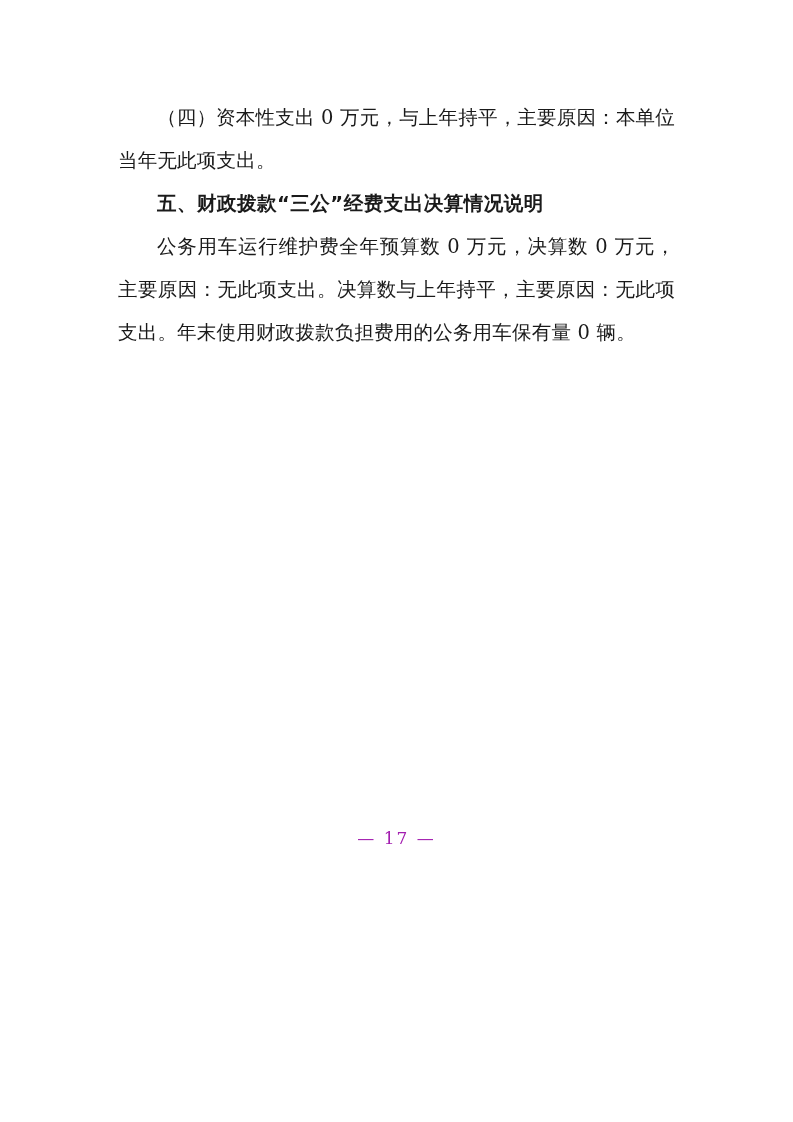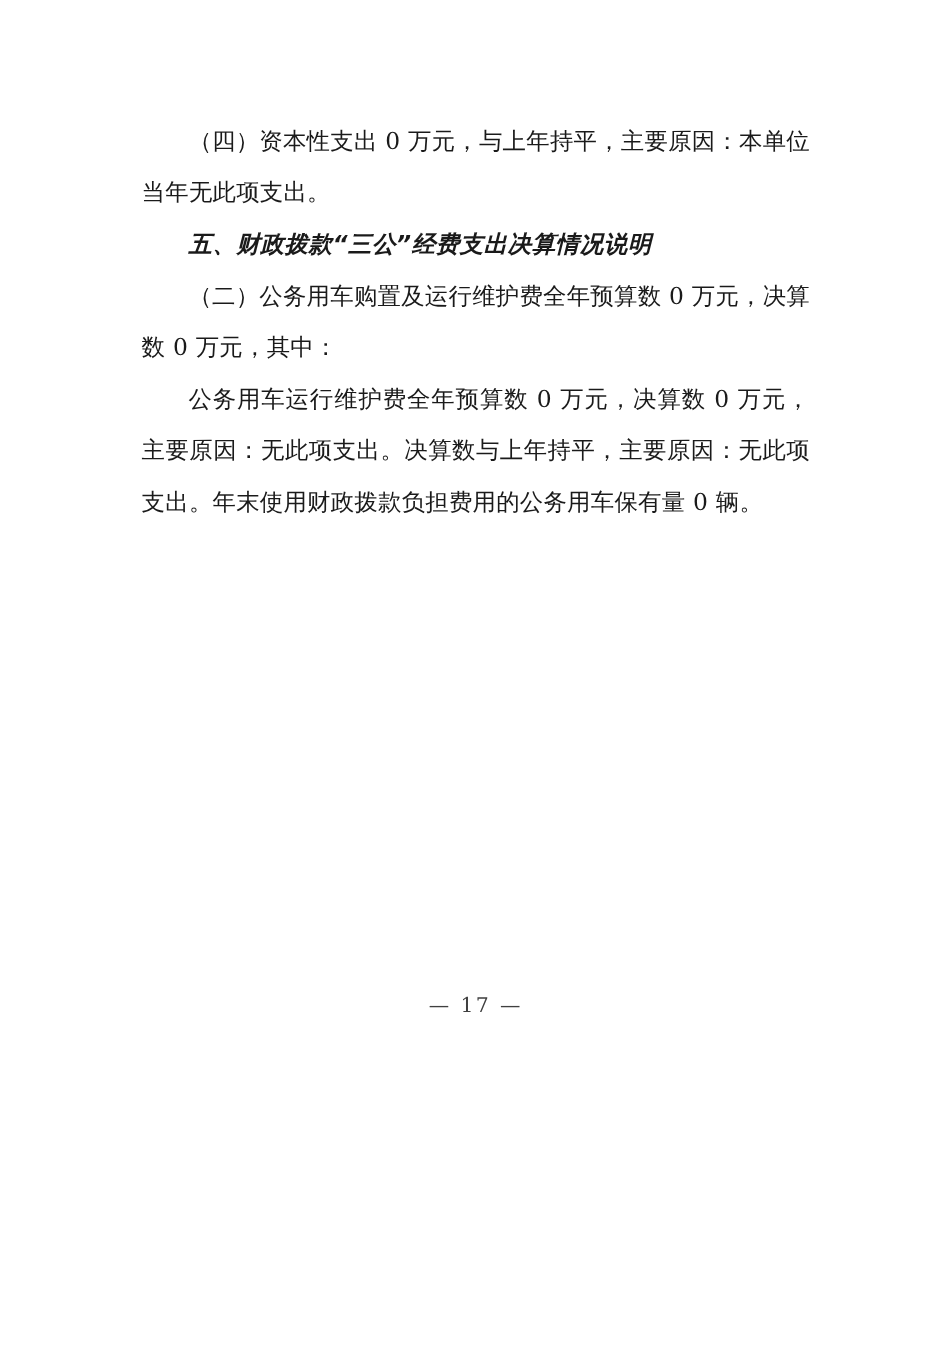--- a/index.html
+++ b/index.html
@@ -33,38 +33,36 @@
   }
   p {
     margin: 0;
     text-indent: 2em;
   }
   .heading {
     font-family: "DejaVu Sans", "Liberation Sans", sans-serif;
     font-weight: bold;
     text-indent: 2em;
     letter-spacing: 0.5px;
-    font-style: italic;
   }
   .footer {
     position: absolute;
     left: 0;
     right: 0;
     bottom: 58px;
     text-align: center;
     font-size: 17px;
     letter-spacing: 2px;
-    color: #404040;
+    color: #a21caf;
     font-family: "DejaVu Serif", "Liberation Serif", serif;
   }
 </style>
 </head>
 <body>
 
 <div class="page">
   <div class="doc-body">
     <p>（四）资本性支出 0 万元，与上年持平，主要原因：本单位当年无此项支出。</p>
     <p class="heading">五、财政拨款“三公”经费支出决算情况说明</p>
-    <p>（二）公务用车购置及运行维护费全年预算数 0 万元，决算数 0 万元，其中：</p>
     <p>公务用车运行维护费全年预算数 0 万元，决算数 0 万元，主要原因：无此项支出。决算数与上年持平，主要原因：无此项支出。年末使用财政拨款负担费用的公务用车保有量 0 辆。</p>
   </div>
   <div class="footer">— 17 —</div>
 </div>
 
 </body></html>

